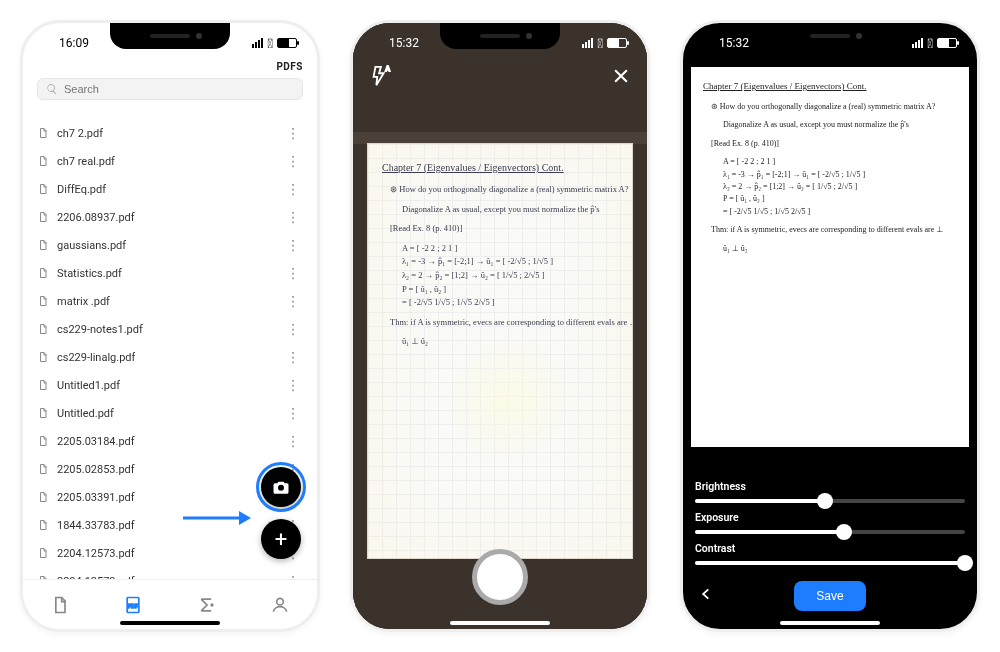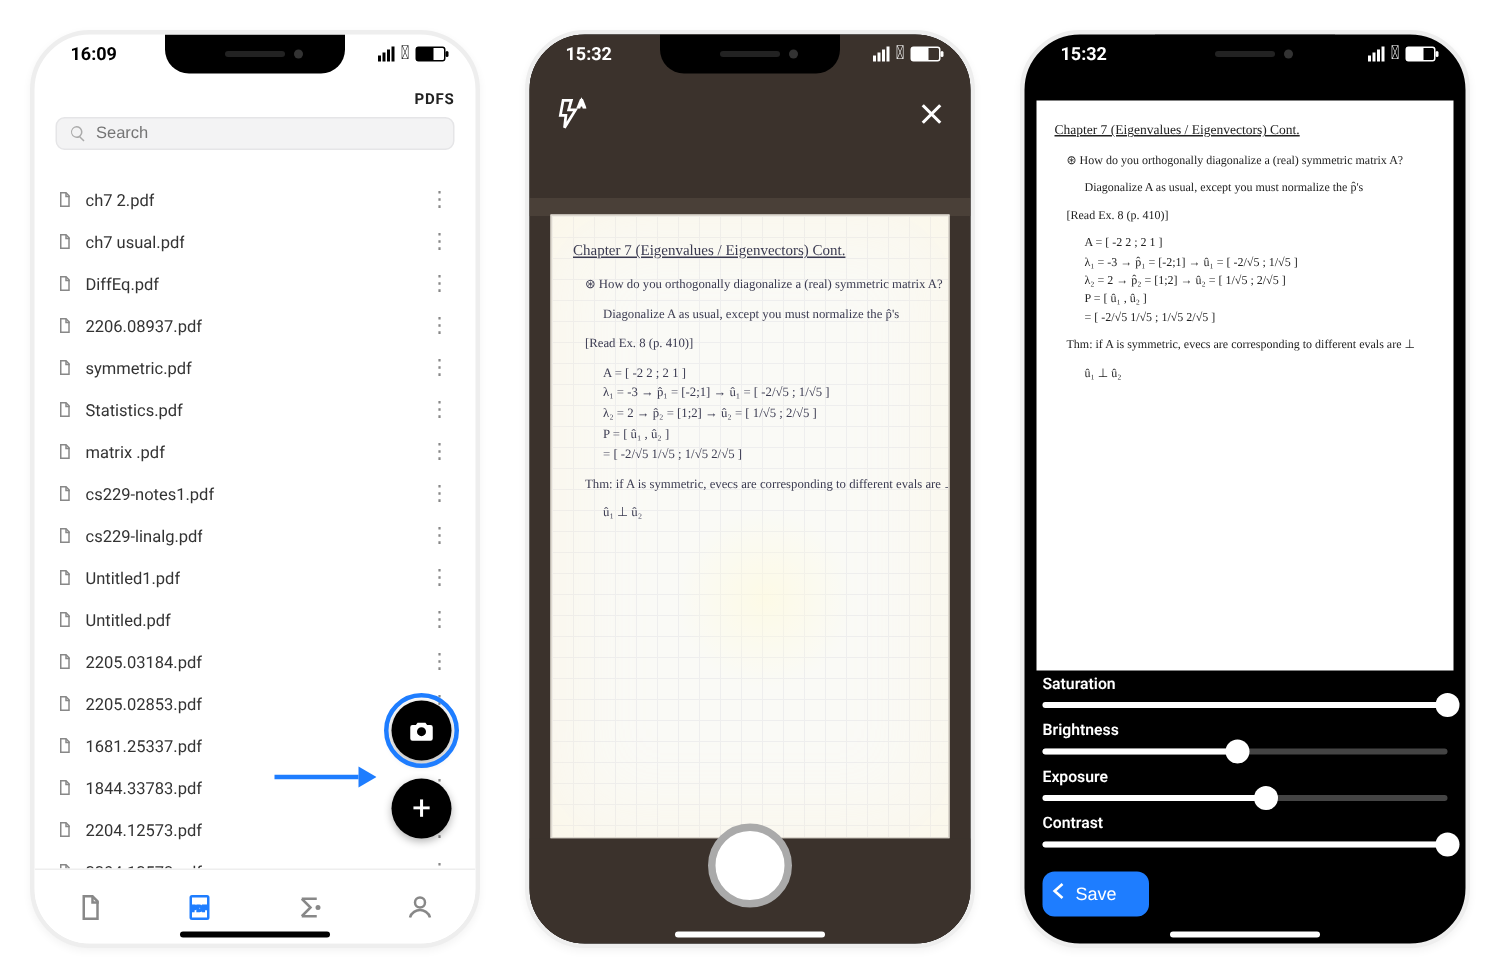--- a/index.html
+++ b/index.html
@@ -36,25 +36,25 @@
     width:6px; height:6px; border-radius:50%;
     background:#333;
     position:absolute; right:28px;
   }
   .notch::before {
     content:"";
     width:40px; height:4px; border-radius:2px;
     background:#222;
   }
   .statusbar {
-    position:absolute; top:0; left:4px; right:0;
+    position:absolute; top:0; left:16px; right:0;
     height:34px;
-    display:flex; align-items:flex-start; justify-content:space-between;
+    display:flex; align-items:center; justify-content:space-between;
     padding: 6px 20px 0 20px;
-    font-size:12px; font-weight:700;
+    font-size:12px; font-weight:400;
     z-index:20;
   }
   .statusbar.dark { color:#fff; }
   .status-icons { display:flex; gap:4px; align-items:center; font-size:11px;}
   .battery {
     display:inline-block; width:20px; height:10px; border:1px solid currentColor; border-radius:2px; position:relative;
   }
   .battery::after { content:""; position:absolute; right:-3px; top:2px; width:2px; height:4px; background:currentColor; border-radius:1px;}
   .battery .fill{ display:block; height:100%; width:60%; background:currentColor;}
   .signal { display:inline-flex; gap:1px; align-items:flex-end;}
@@ -197,21 +197,21 @@
   .track{
     position:relative; height:4px; background:#444; border-radius:2px;
   }
   .track .prog{ position:absolute; left:0; top:0; bottom:0; background:#fff; border-radius:2px;}
   .track .thumb{
     position:absolute; top:50%; transform:translate(-50%,-50%);
     width:16px; height:16px; border-radius:50%; background:#fff;
   }
   .p3-bottombar{
     position:absolute; bottom:8px; left:0; right:0;
-    display:flex; align-items:center; justify-content:flex-start;
+    display:flex; align-items:center; justify-content:center;
     padding:4px 12px 10px 12px;
   }
   .p3-back{
     position:absolute; left:16px; color:#fff; font-size:20px;
   }
   .save-btn{
     background:#1e7dff; color:#fff; border:none;
     padding:8px 22px; border-radius:8px; font-size:12px; font-weight:500;
   }
 </style>
@@ -256,21 +256,21 @@
           <span class="file-name">ch7 2.pdf</span>
         </div>
         <span class="file-more">⋮</span>
       </div>
       <div class="file-row">
         <div class="file-left">
           <span class="file-icon"><svg viewBox="0 0 24 24" fill="none" stroke="#888" stroke-width="2">
               <path d="M7 3h7l4 4v14H7z"></path>
               <path d="M14 3v5h5"></path>
             </svg></span>
-          <span class="file-name">ch7 usual.pdf</span>
+          <span class="file-name">ch7 real.pdf</span>
         </div>
         <span class="file-more">⋮</span>
       </div>
       <div class="file-row">
         <div class="file-left">
           <span class="file-icon"><svg viewBox="0 0 24 24" fill="none" stroke="#888" stroke-width="2">
               <path d="M7 3h7l4 4v14H7z"></path>
               <path d="M14 3v5h5"></path>
             </svg></span>
           <span class="file-name">DiffEq.pdf</span>
@@ -286,21 +286,21 @@
           <span class="file-name">2206.08937.pdf</span>
         </div>
         <span class="file-more">⋮</span>
       </div>
       <div class="file-row">
         <div class="file-left">
           <span class="file-icon"><svg viewBox="0 0 24 24" fill="none" stroke="#888" stroke-width="2">
               <path d="M7 3h7l4 4v14H7z"></path>
               <path d="M14 3v5h5"></path>
             </svg></span>
-          <span class="file-name">symmetric.pdf</span>
+          <span class="file-name">gaussians.pdf</span>
         </div>
         <span class="file-more">⋮</span>
       </div>
       <div class="file-row">
         <div class="file-left">
           <span class="file-icon"><svg viewBox="0 0 24 24" fill="none" stroke="#888" stroke-width="2">
               <path d="M7 3h7l4 4v14H7z"></path>
               <path d="M14 3v5h5"></path>
             </svg></span>
           <span class="file-name">Statistics.pdf</span>
@@ -376,21 +376,21 @@
           <span class="file-name">2205.02853.pdf</span>
         </div>
         <span class="file-more">⋮</span>
       </div>
       <div class="file-row">
         <div class="file-left">
           <span class="file-icon"><svg viewBox="0 0 24 24" fill="none" stroke="#888" stroke-width="2">
               <path d="M7 3h7l4 4v14H7z"></path>
               <path d="M14 3v5h5"></path>
             </svg></span>
-          <span class="file-name">1681.25337.pdf</span>
+          <span class="file-name">2205.03391.pdf</span>
         </div>
         <span class="file-more">⋮</span>
       </div>
       <div class="file-row">
         <div class="file-left">
           <span class="file-icon"><svg viewBox="0 0 24 24" fill="none" stroke="#888" stroke-width="2">
               <path d="M7 3h7l4 4v14H7z"></path>
               <path d="M14 3v5h5"></path>
             </svg></span>
           <span class="file-name">1844.33783.pdf</span>
@@ -546,27 +546,20 @@
     <div class="hw-line hw-indent">λ₁ = -3 → p̂₁ = [-2;1] → û₁ = [ -2/√5 ; 1/√5 ]</div>
     <div class="hw-line hw-indent">λ₂ =  2 → p̂₂ = [1;2] → û₂ = [ 1/√5 ; 2/√5 ]</div>
     <div class="hw-line hw-indent">P = [ û₁ , û₂ ]</div>
     <div class="hw-line hw-indent">= [ -2/√5  1/√5 ;  1/√5  2/√5 ]</div>
     <div class="hw-line hw-block">Thm: if A is symmetric, evecs are corresponding to different evals are ⊥</div>
     <div class="hw-line hw-indent">û₁ ⊥ û₂</div>
   </div>
 
   <div class="sliders">
     <div class="slider-row">
-      <span class="slider-label">Saturation</span>
-      <div class="track">
-        <div class="prog" id="sat-prog" style="width: 100%;"></div>
-          <div class="thumb" id="sat-th" style="left: 100%;"></div>
-      </div>
-    </div>
-    <div class="slider-row">
       <span class="slider-label">Brightness</span>
       <div class="track">
         <div class="prog" id="bri-prog" style="width: 48%;"></div>
           <div class="thumb" id="bri-th" style="left: 48%;"></div>
       </div>
     </div>
     <div class="slider-row">
       <span class="slider-label">Exposure</span>
       <div class="track">
         <div class="prog" id="exp-prog" style="width: 55%;"></div>

